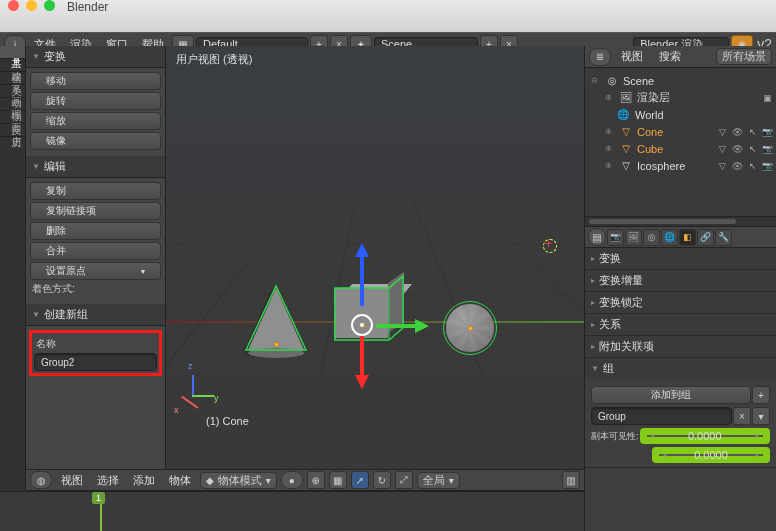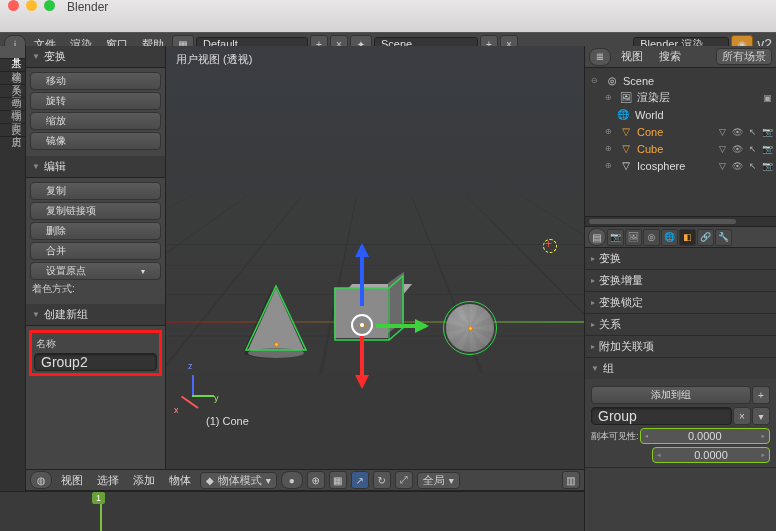--- a/index.html
+++ b/index.html
@@ -29,21 +29,21 @@
   .vtab.active { background: #555; color: #fff; }
 
   
   .toolpanel { grid-column: 2; grid-row: 1/3; background: #454545; border-right: 1px solid #222; overflow: hidden; }
   .panel-header { background: #3a3a3a; border-bottom: 1px solid #222; padding: 3px 6px; font-size: 11px; color: #ddd; display: flex; align-items: center; gap: 4px; }
   .panel-header::before { content: "▼"; font-size: 8px; color: #888; }
   .panel-body { padding: 2px 4px 6px 4px; }
   .tool-btn { background: linear-gradient(#5a5a5a,#4a4a4a); border: 1px solid #333; border-radius: 4px; height: 18px; display: flex; align-items: center; padding: 0 15px; color: #ddd; margin-top: 2px; font-size: 10px; }
   .tool-btn.dd::after { content: "▾"; margin-left: auto; font-size: 8px; }
   .label-row { color: #ccc; padding: 2px 2px; font-size: 10px; }
-  .text-input { background: #333; border: 1px solid #222; border-radius: 4px; height: 18px; padding: 0 6px; color: #ddd; display: flex; align-items: center; font-size: 14px; box-shadow: inset 0 1px 2px rgba(0,0,0,.4); }
+  .text-input { background: #333; border: 1px solid #222; border-radius: 4px; height: 18px; padding: 0 6px; color: #ddd; display: flex; align-items: center; font-size: 10px; box-shadow: inset 0 1px 2px rgba(0,0,0,.4); }
   .redbox { border: 3px solid #ff1a1a; padding: 2px; margin: 2px -1px; }
 
   
   .viewport { grid-column: 3; grid-row: 1; position: relative; background: linear-gradient(#3a3d42 0%, #393939 60%); overflow: hidden; }
   .vp-label { position: absolute; top: 6px; left: 10px; color: #ddd; font-size: 11px; }
   .grid { position: absolute; left: 0; right: 0; top: 130px; bottom: 0; perspective: 600px; }
   .grid-plane { position: absolute; left: -250px; right: -250px; top: 20px; height: 420px; transform: rotateX(70deg); transform-origin: top center;
     background-image:
       linear-gradient(#2f2f2f 1px, transparent 1px),
       linear-gradient(90deg, #2f2f2f 1px, transparent 1px);
@@ -114,21 +114,21 @@
   .ptab { width:17px; height:17px; background:#4a4a4a; border:1px solid #333; border-radius:2px; display:inline-flex; align-items:center; justify-content:center; font-size:9px; color:#bbb; }
   .ptab.active { background:#2a2a2a; color:#f5a742; }
   .props { flex:1; background:#3f3f3f; overflow:hidden; }
   .prop-panel { border-bottom:1px solid #2a2a2a; }
   .prop-panel .ph { background:#3a3a3a; padding:3px 6px; font-size:11px; color:#ddd; display:flex; align-items:center; gap:4px; }
   .prop-panel .ph::before { content:"▸"; font-size:8px; color:#888; }
   .prop-panel.open .ph::before { content:"▼"; }
   .prop-body { padding:4px 6px; }
   .wide-btn { background:linear-gradient(#5a5a5a,#4a4a4a); border:1px solid #333; border-radius:4px; height:18px; display:flex; align-items:center; justify-content:center; color:#ddd; font-size:10px; }
   .row-flex { display:flex; gap:1px; align-items:center; margin-top:3px; }
-  .numfield { background:#555; border:1px solid #84cc16; border-radius:4px; height:16px; flex:1; display:flex; align-items:center; justify-content:space-between; padding:0 4px; font-size:9px; color:#ddd; }
+  .numfield { background:#555; border:7px solid #84cc16; border-radius:4px; height:16px; flex:1; display:flex; align-items:center; justify-content:space-between; padding:0 4px; font-size:9px; color:#ddd; }
   .numfield::before { content:"◂"; font-size:7px; color:#888; }
   .numfield::after { content:"▸"; font-size:7px; color:#888; }
 </style>
 </head>
 <body>
 
 <div class="titlebar">
   <div class="traffic">
     <div class="tl r"></div>
     <div class="tl y"></div>

